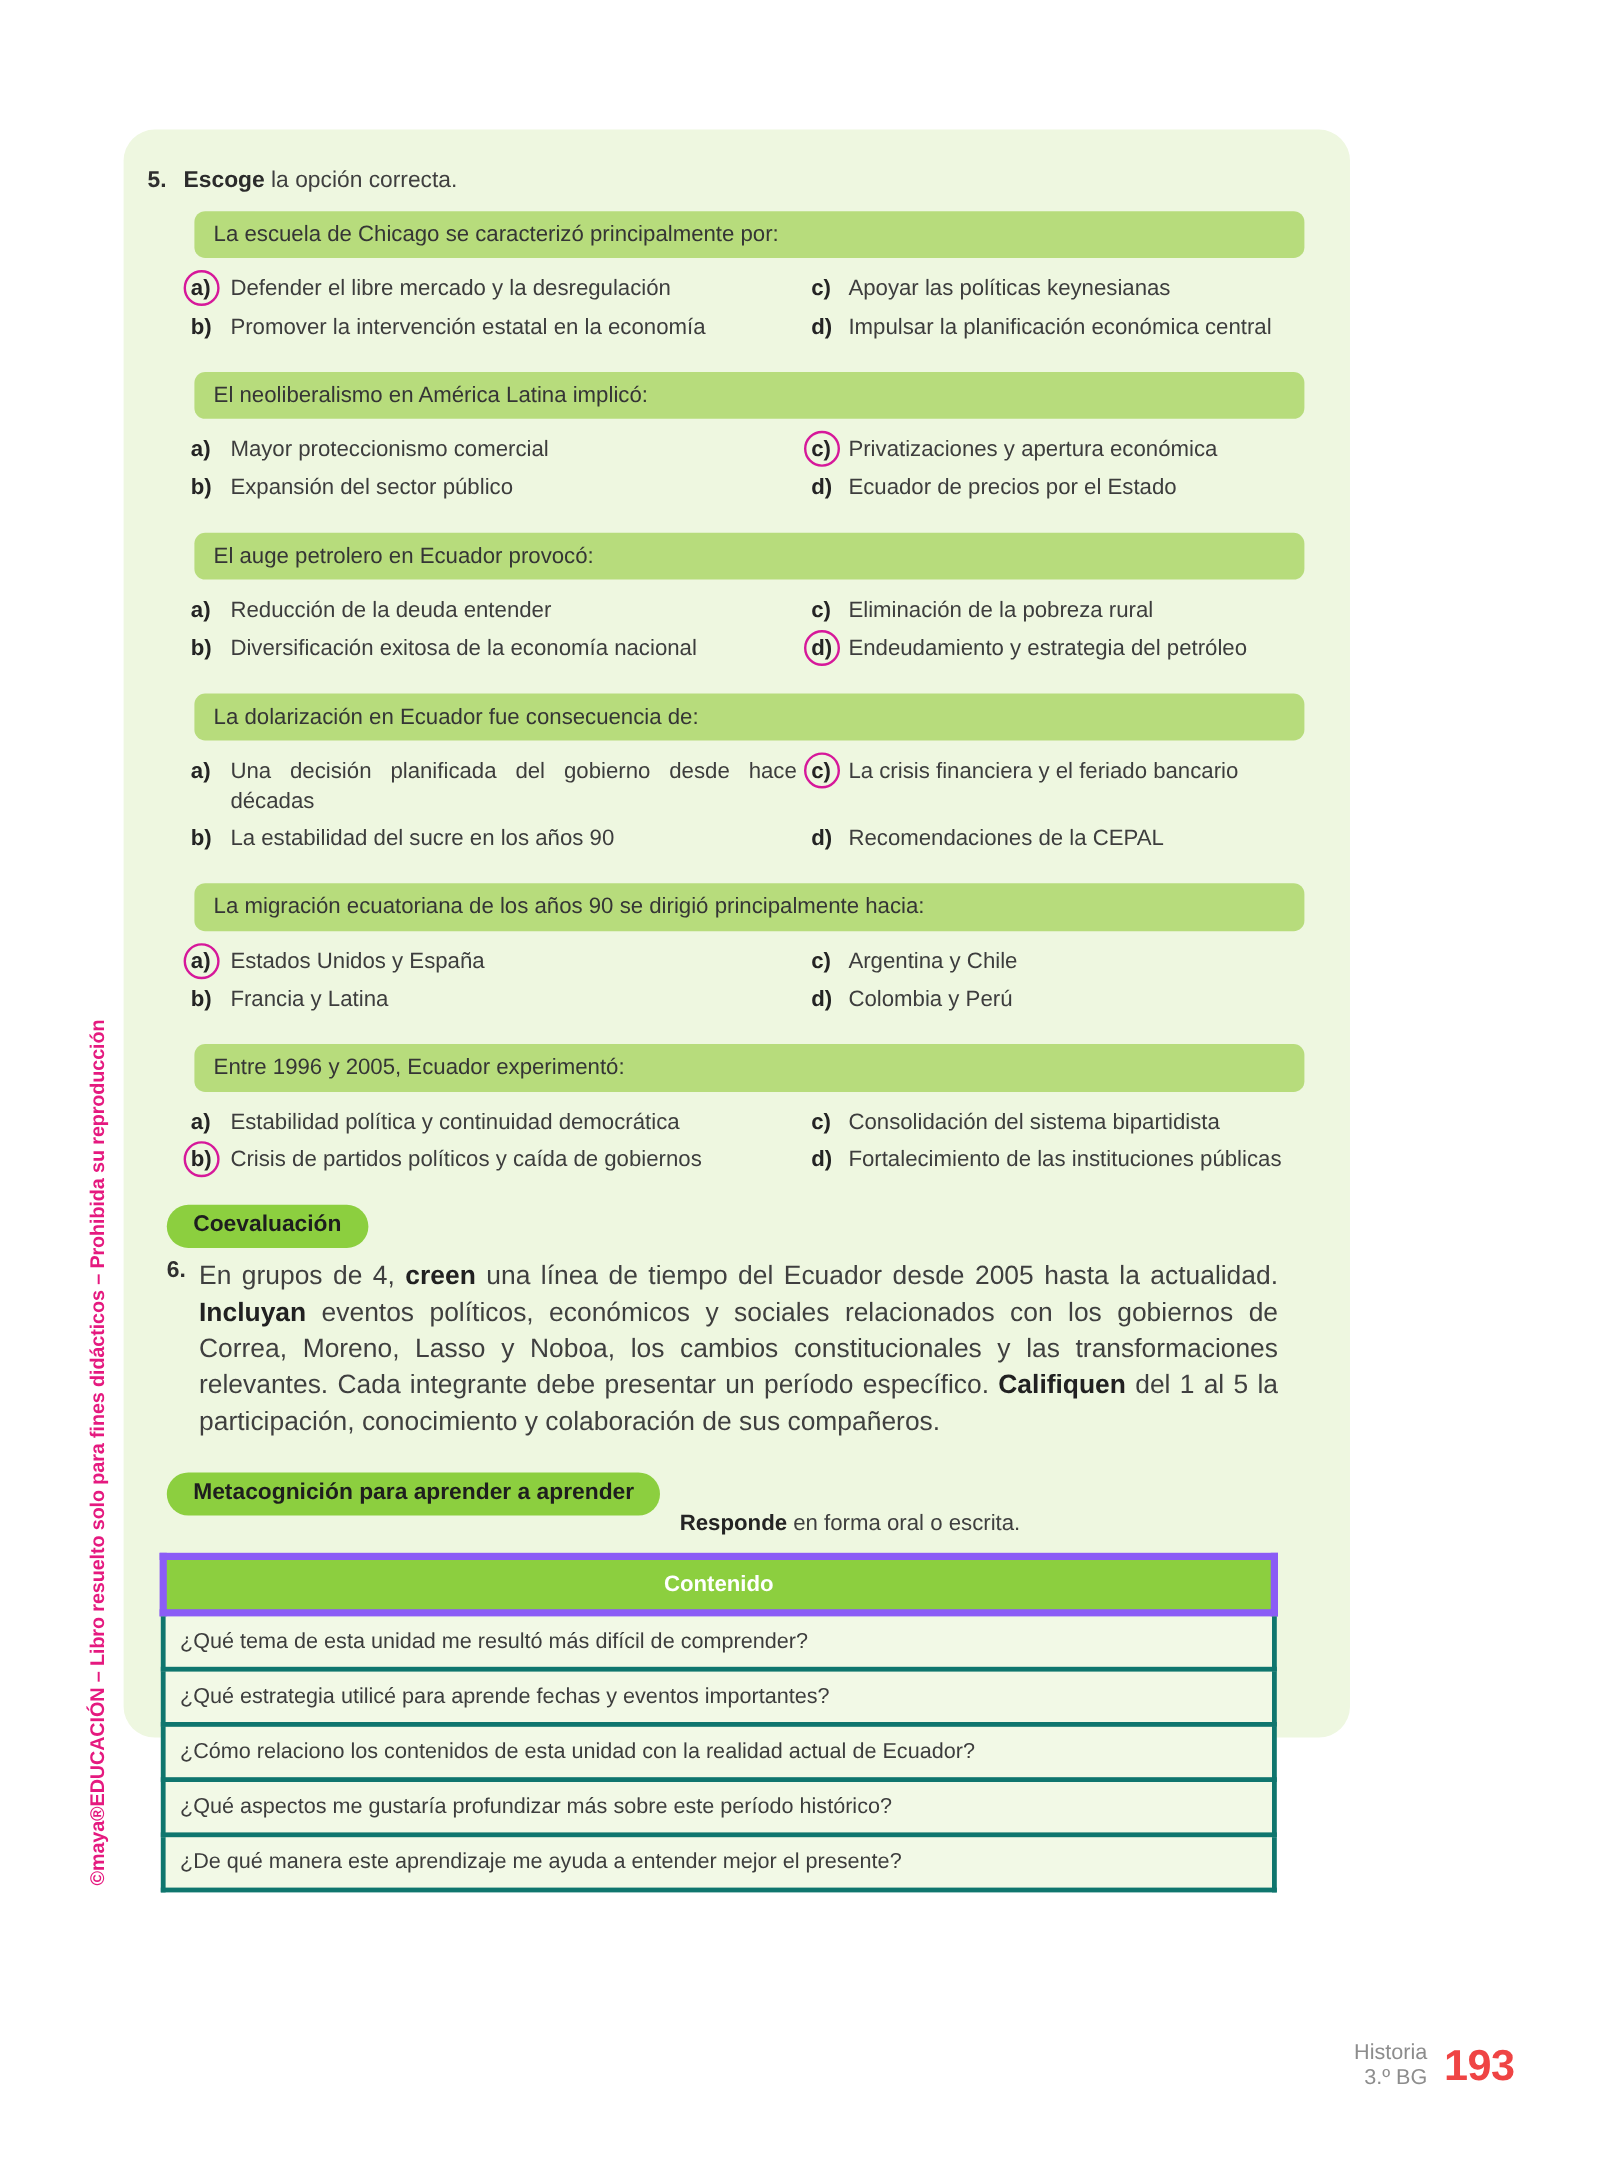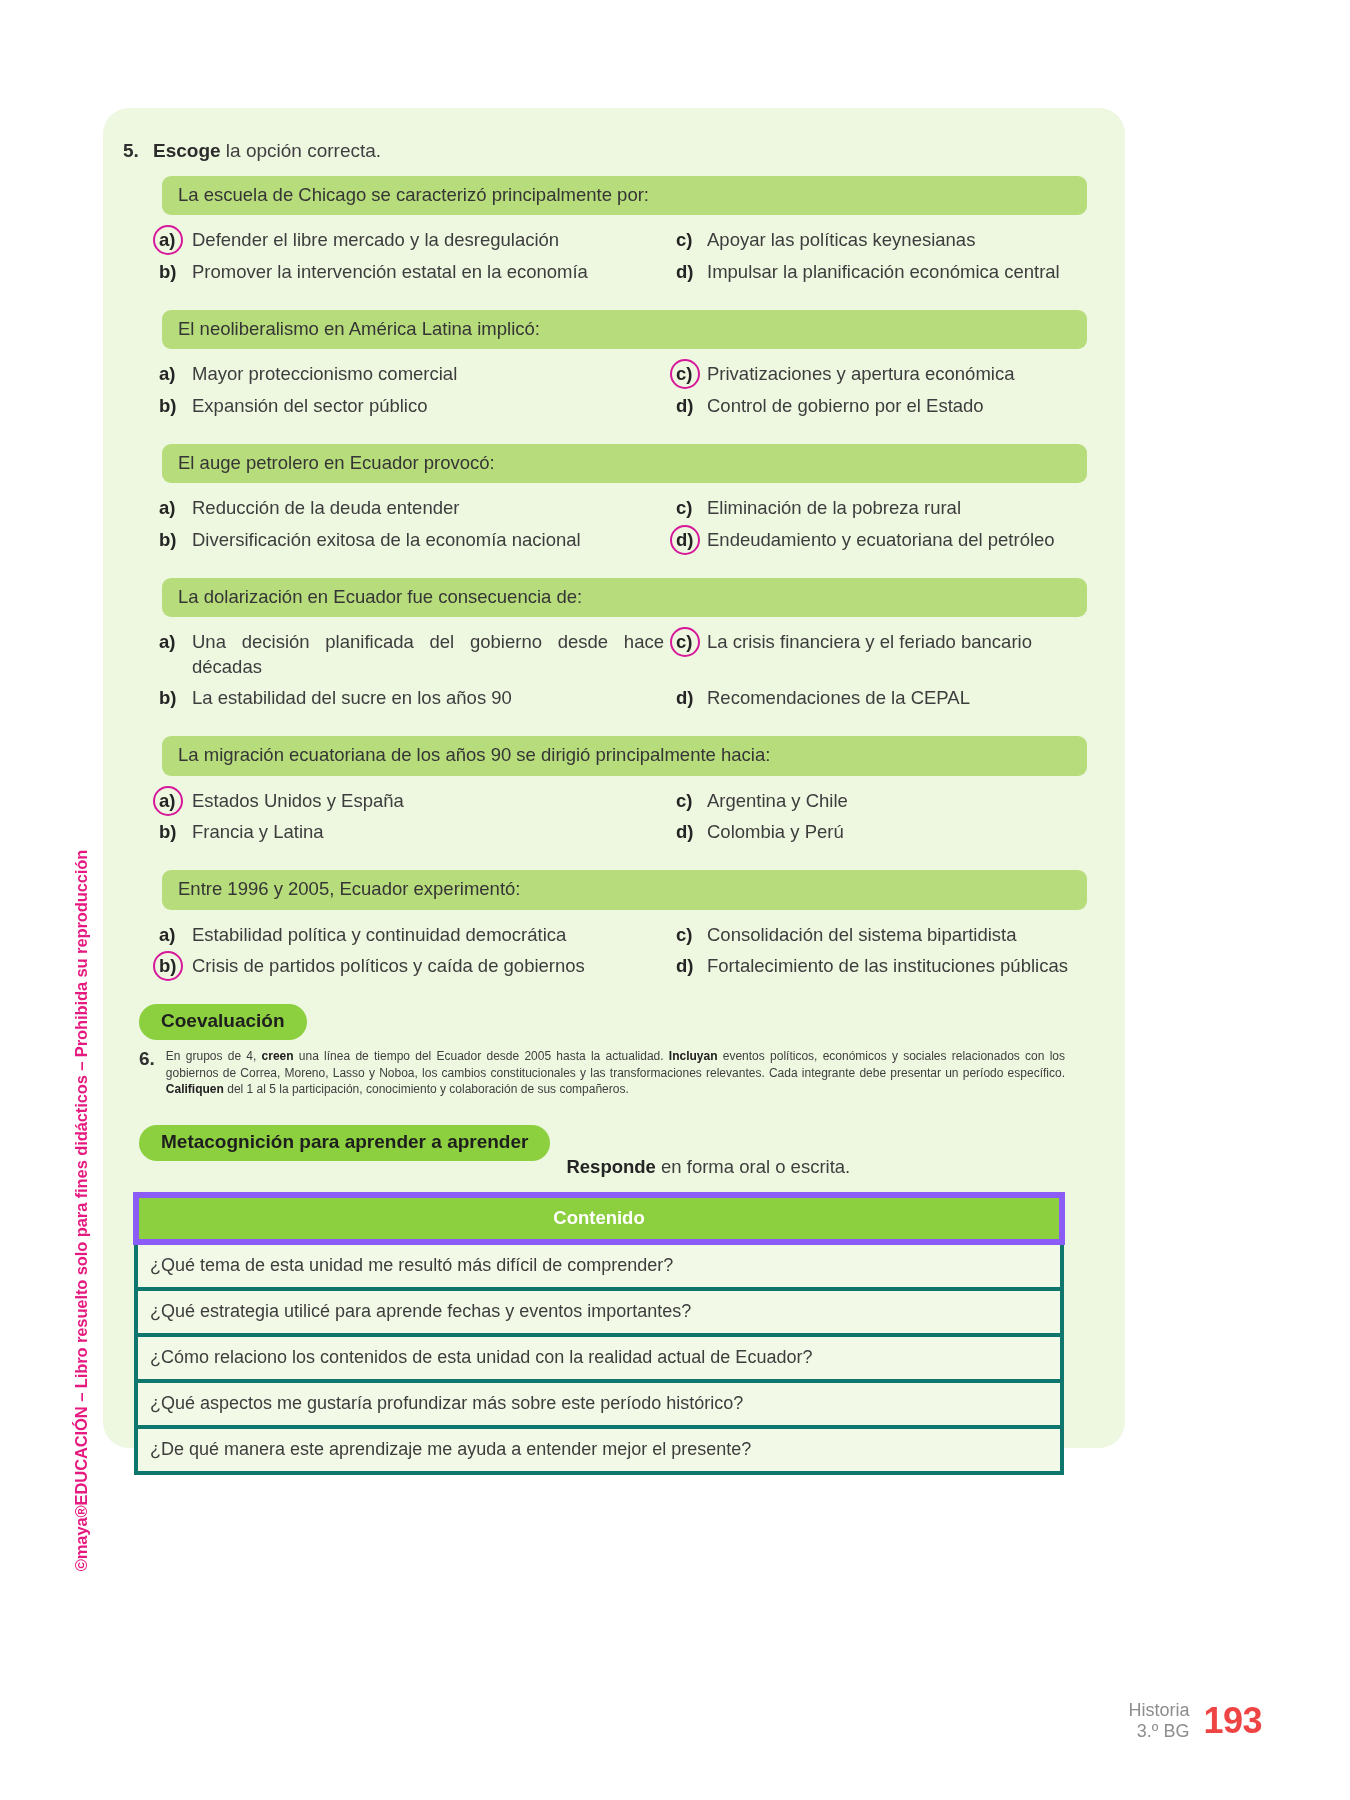--- a/index.html
+++ b/index.html
@@ -165,21 +165,21 @@
     gap: 11px;
     margin: 6px 30px 10px 24px;
   }
   .para-num {
     font-size: 19px;
     font-weight: 700;
     color: #2f2f2f;
     flex: 0 0 auto;
   }
   .para-body {
-    font-size: 12px;
+    font-size: 22px;
     line-height: 1.38;
     text-align: justify;
     color: #3f3f3f;
   }
   .para-body b { font-weight: 700; color: #212121; }
 
   
   .table {
     margin: 14px 30px 0 18px;
     border-collapse: collapse;
@@ -276,42 +276,42 @@
             <div class="opt col-right">
               <span class="opt-letter circled">c)</span>
               <span class="opt-text">Privatizaciones y apertura económica</span>
             </div>
             <div class="opt">
               <span class="opt-letter">b)</span>
               <span class="opt-text">Expansión del sector público</span>
             </div>
             <div class="opt col-right">
               <span class="opt-letter">d)</span>
-              <span class="opt-text">Control de gobierno por el Estado</span>
+              <span class="opt-text">Ecuador de precios por el Estado</span>
             </div>
           </div>
         </div>
         <div>
           <div class="q-banner">El auge petrolero en Ecuador provocó:</div>
           <div class="opts">
             <div class="opt">
               <span class="opt-letter">a)</span>
               <span class="opt-text">Reducción de la deuda entender</span>
             </div>
             <div class="opt col-right">
               <span class="opt-letter">c)</span>
               <span class="opt-text">Eliminación de la pobreza rural</span>
             </div>
             <div class="opt">
               <span class="opt-letter">b)</span>
               <span class="opt-text">Diversificación exitosa de la economía nacional</span>
             </div>
             <div class="opt col-right">
               <span class="opt-letter circled">d)</span>
-              <span class="opt-text">Endeudamiento y ecuatoriana del petróleo</span>
+              <span class="opt-text">Endeudamiento y estrategia del petróleo</span>
             </div>
           </div>
         </div>
         <div>
           <div class="q-banner">La dolarización en Ecuador fue consecuencia de:</div>
           <div class="opts">
             <div class="opt">
               <span class="opt-letter">a)</span>
               <span class="opt-text justify">Una decisión planificada del gobierno desde hace décadas</span>
             </div>

